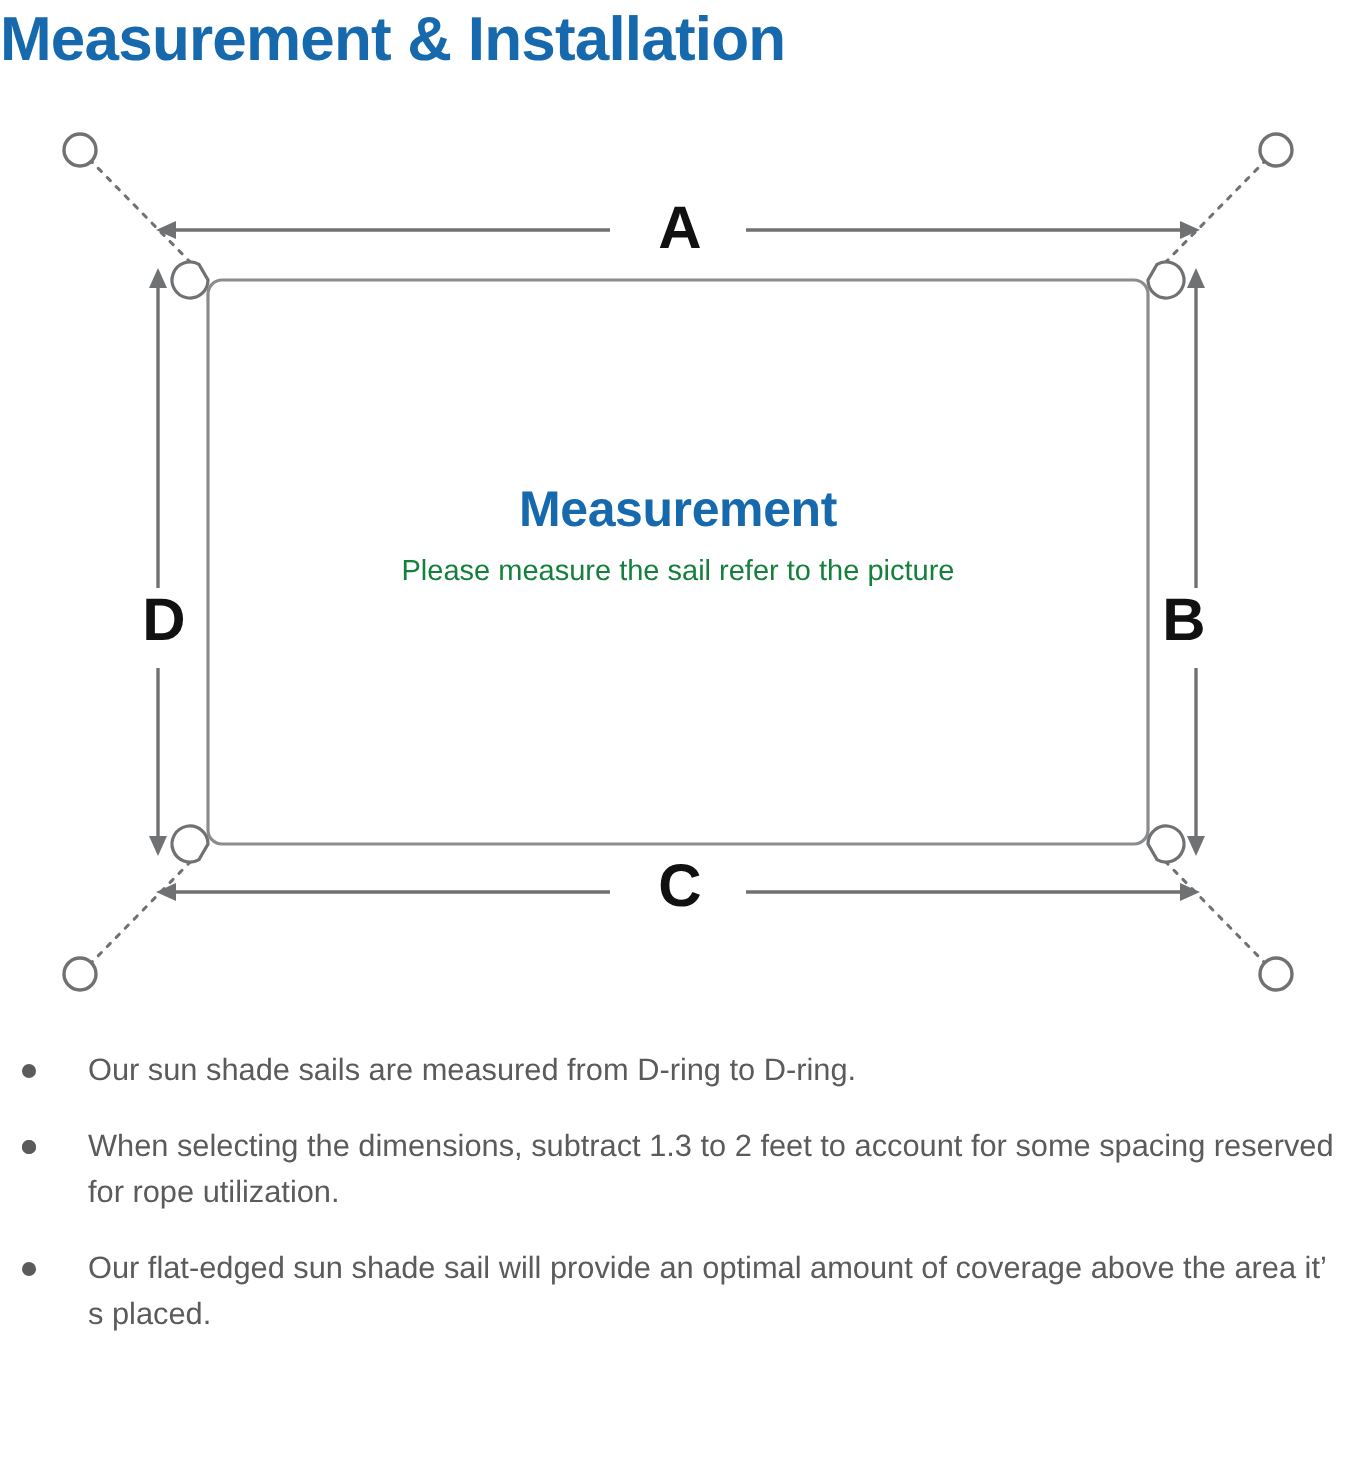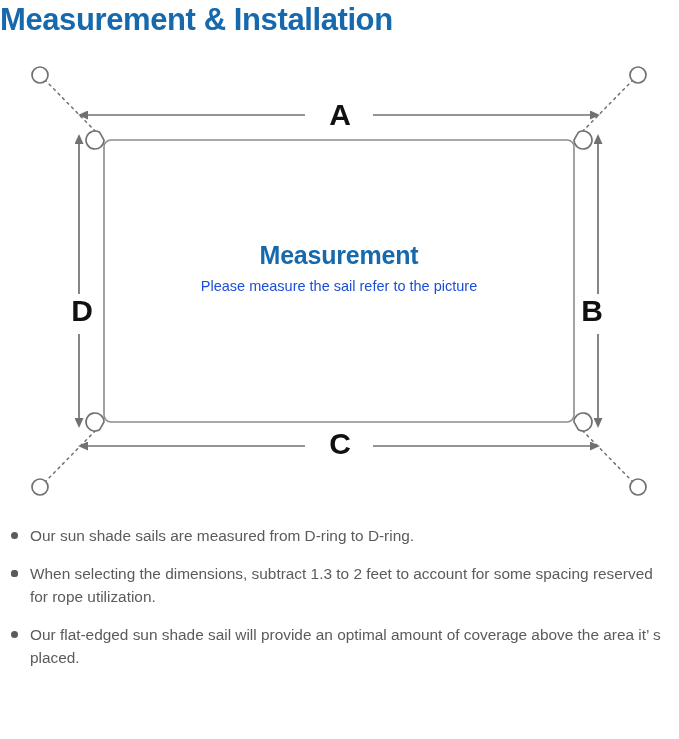--- a/index.html
+++ b/index.html
@@ -73,34 +73,34 @@
   #center-title {
     font-size: 25px;
     font-weight: bold;
     color: #1769ad;
     line-height: 32px;
     letter-spacing: -0.2px;
   }
   #center-sub {
     margin-top: 5px;
     font-size: 14.5px;
-    color: #1d4ed8;
+    color: #15803d;
     line-height: 20px;
   }
 
   
   #notes {
     position: absolute;
     left: 0;
     top: 524px;
     width: 679px;
   }
   .note-row {
     position: relative;
-    padding-left: 30px;
+    padding-left: 44px;
     padding-right: 6px;
     margin-bottom: 15px;
     color: #5b5b5b;
     font-size: 15.4px;
     line-height: 23px;
     font-family: "Liberation Sans", sans-serif;
   }
   .note-bullet {
     position: absolute;
     left: 11px;

